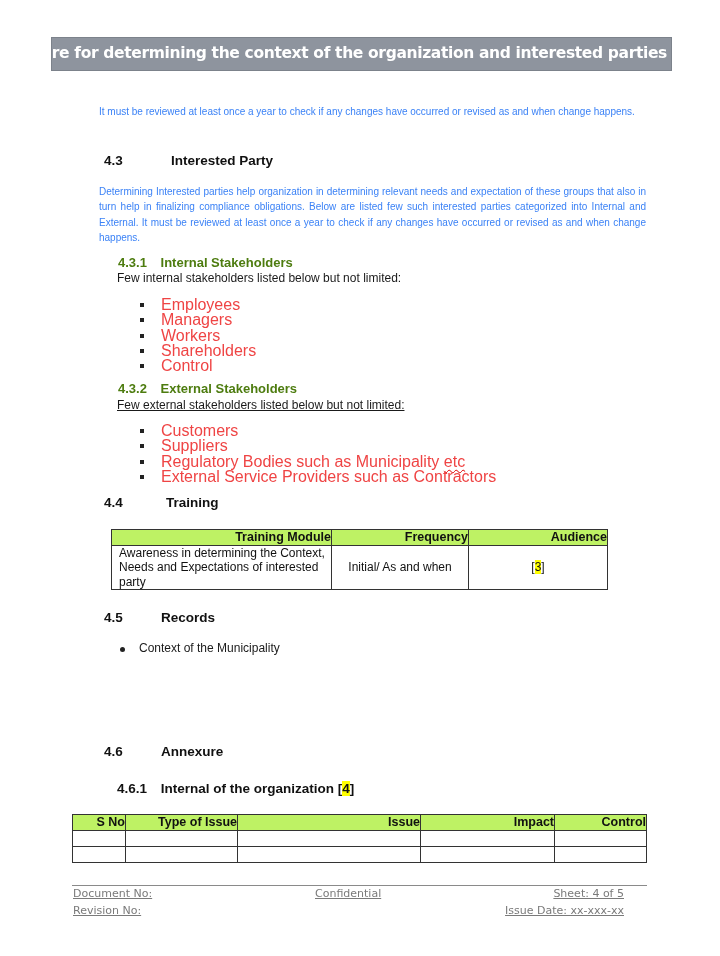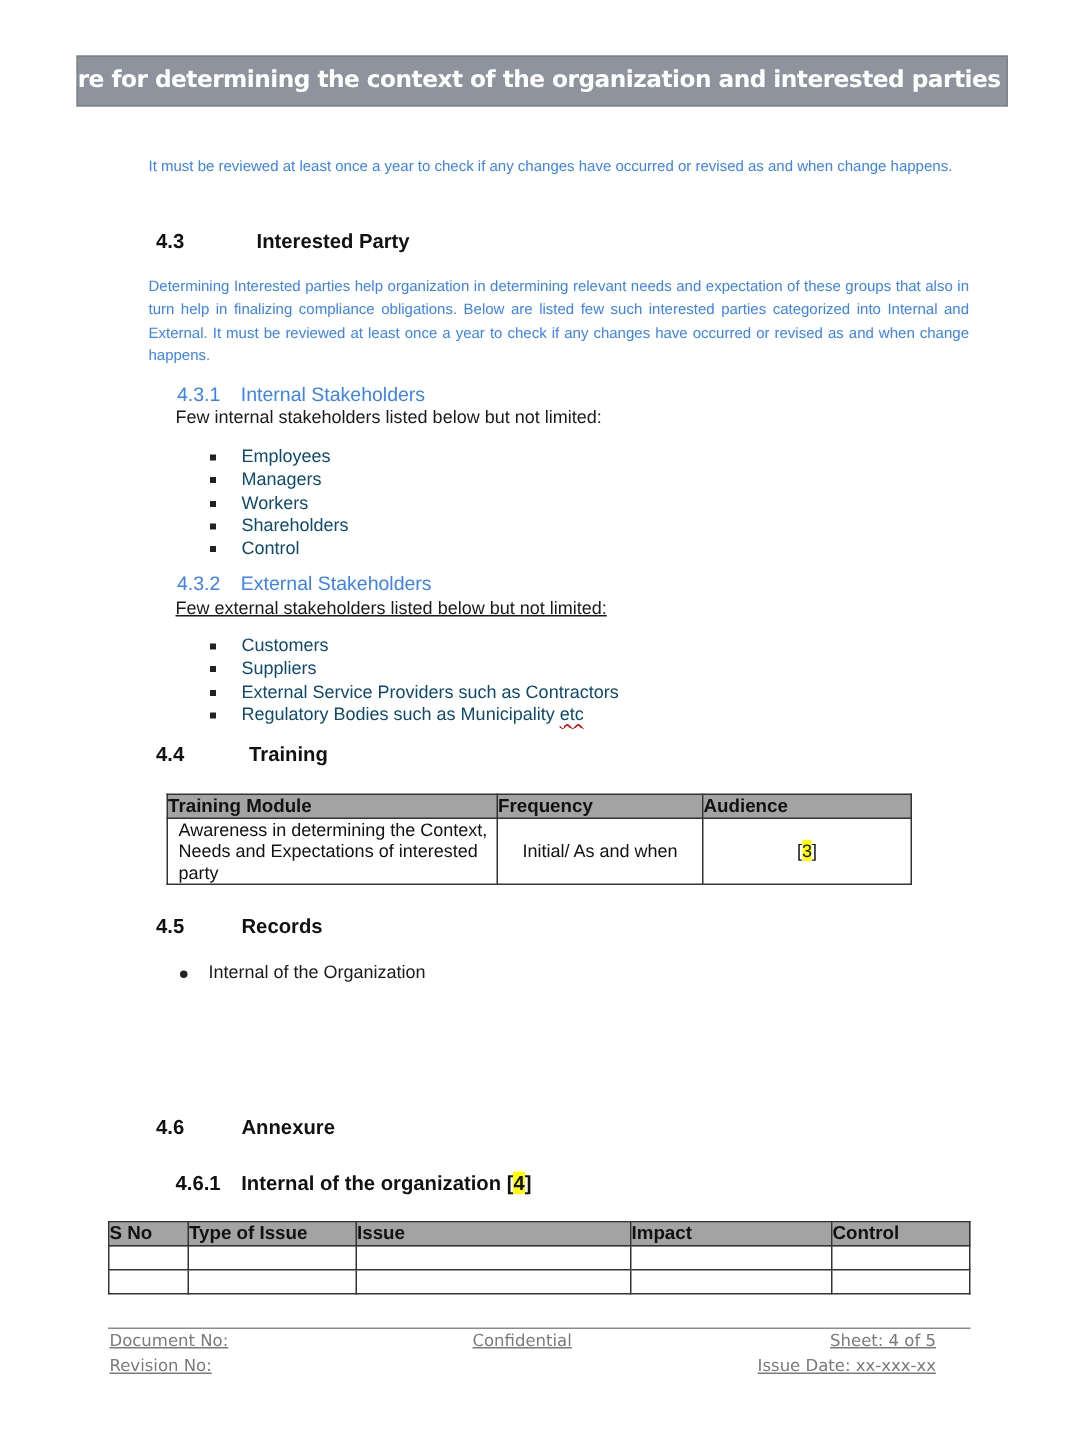--- a/index.html
+++ b/index.html
@@ -18,38 +18,38 @@
       font-family: "DejaVu Sans", sans-serif; font-weight: bold;
       font-size: 15.5px; color: #ffffff; letter-spacing: -0.35px;
       white-space: nowrap;
     }
     .para {
       left: 99px; width: 547px; font-size: 10px; line-height: 15.3px;
       text-align: justify; color: #3b82f6;
     }
     .h2 { font-size: 13.5px; font-weight: bold; color: #111; white-space: nowrap; }
     .h2 .num { position: absolute; left: 0; }
-    .h3 { font-size: 13px; font-weight: normal; color: #3b82f6; white-space: nowrap; }
+    .h3 { font-size: 13px; font-weight: bold; color: #4d7c0f; white-space: nowrap; }
     .intro { font-size: 12px; color: #1a1a1a; white-space: nowrap; }
     ul.sq { list-style: none; margin: 0; padding: 0; }
-    ul.sq li { position: relative; font-size: 12px; line-height: 15.3px; padding-left: 23px; color: #0c4a6e; white-space: nowrap; }
+    ul.sq li { position: relative; font-size: 16px; line-height: 15.3px; padding-left: 23px; color: #ef4444; white-space: nowrap; }
     ul.sq li::before {
       content: ""; position: absolute; left: 2px; top: 6px;
       width: 4px; height: 4px; background: #222;
     }
     ul.dot { list-style: none; margin: 0; padding: 0; }
     ul.dot li { position: relative; font-size: 12px; line-height: 17.5px; padding-left: 21px; color: #1a1a1a; white-space: nowrap; }
     ul.dot li::before {
       content: ""; position: absolute; left: 2px; top: 7px;
       width: 5px; height: 5px; border-radius: 50%; background: #222;
     }
     .squiggle { text-decoration: underline wavy #d00; text-decoration-thickness: 1px; text-underline-offset: 2px; }
     table { border-collapse: collapse; table-layout: fixed; }
     table th, table td { border: 1px solid #333; padding: 0; }
-    table th { background: #a3a3a3; font-size: 12.5px; font-weight: bold; height: 15px; line-height: 15px; text-align: left; }
+    table th { background: #bef264; font-size: 12.5px; font-weight: bold; height: 15px; line-height: 15px; text-align: right; }
     .train td { font-size: 12px; vertical-align: middle; }
     .train td.mod { text-align: left; padding-left: 7px; line-height: 14.3px; }
     .train td.ctr { text-align: center; }
     .hl { background: #ffff00; }
     .annex td { height: 15px; }
     .footer-rule { left: 72px; top: 885px; width: 575px; height: 1px; background: #8a8a8a; }
     .foot { font-family: "DejaVu Sans", sans-serif; font-size: 11px; color: #7a7a7a; white-space: nowrap; text-decoration: underline; }
   </style>
 </head>
 <body>
@@ -80,22 +80,22 @@
 </ul>
 
 <div class="abs h3" style="left:118px; top:381px;">
   <span>4.3.2</span>
   <span style="margin-left:10px;">External Stakeholders</span>
 </div>
 <div class="abs intro" style="left:117px; top:398px;text-decoration:underline;">Few external stakeholders listed below but not limited:</div>
 <ul class="abs sq" style="left:138px; top:423px;">
   <li>Customers</li>
   <li>Suppliers</li>
+  <li><span>Regulatory Bodies such as Municipality</span> <span class="squiggle">etc</span></li>
   <li>External Service Providers such as Contractors</li>
-  <li><span>Regulatory Bodies such as Municipality</span> <span class="squiggle">etc</span></li>
 </ul>
 
 <div class="abs h2" style="left:104px; top:495px; width:300px;">
   <span class="num">4.4</span>
   <span style="position:absolute; left:62px;">Training</span>
 </div>
 <table class="abs train" style="left:111px; top:529px; width:496px;">
   <colgroup>
       <col style="width:220px">
       <col style="width:137px">
@@ -115,21 +115,21 @@
       <td class="ctr"><span>[</span><span class="hl">3</span><span>]</span></td>
     </tr>
   </tbody>
 </table>
 
 <div class="abs h2" style="left:104px; top:610px; width:300px;">
   <span class="num">4.5</span>
   <span style="position:absolute; left:57px;">Records</span>
 </div>
 <ul class="abs dot" style="left:118px; top:640px;">
-  <li>Internal of the Organization</li>
+  <li>Context of the Municipality</li>
 </ul>
 
 <div class="abs h2" style="left:104px; top:744px; width:300px;">
   <span class="num">4.6</span>
   <span style="position:absolute; left:57px;">Annexure</span>
 </div>
 <div class="abs h2" style="left:117px; top:781px;">
   <span>4.6.1</span>
   <span style="margin-left:10px;"><span>Internal of the organization [</span><span class="hl">4</span><span>]</span></span>
 </div>

